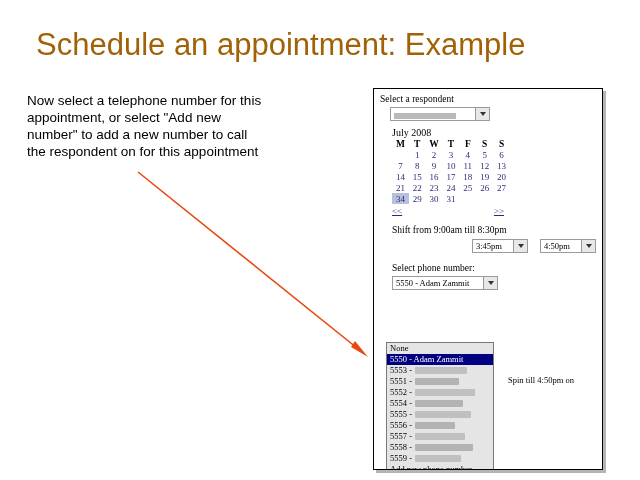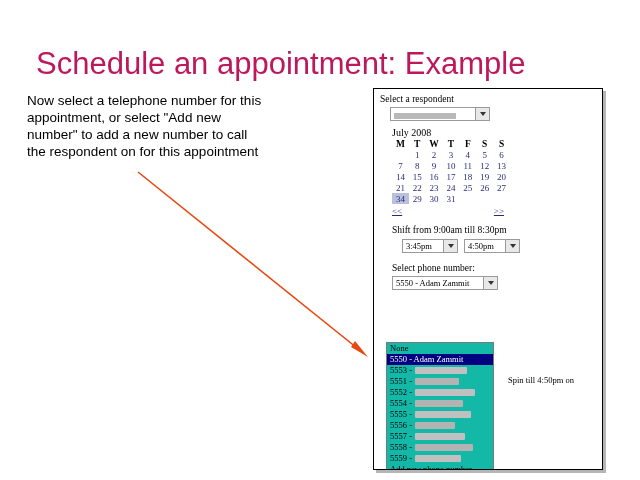--- a/index.html
+++ b/index.html
@@ -15,24 +15,24 @@
     position: relative;
   }
   .slide {
     position: absolute;
     inset: 0;
     background: #ffffff;
   }
   .slide-title {
     position: absolute;
     left: 36px;
-    top: 46px;
+    top: 27px;
     width: 580px;
     font-size: 31px;
-    color: #be185d;
+    color: #a16207;
     font-family: "Liberation Sans", sans-serif;
     letter-spacing: 0px;
     white-space: nowrap;
   }
   .callout {
     position: absolute;
     left: 27px;
     top: 92px;
     width: 240px;
     font-size: 13.5px;
@@ -171,36 +171,37 @@
   .cal-nav span {
     text-decoration: underline;
     cursor: default;
   }
 
   .shift-line {
     margin: 9px 0 4px 12px;
     font-size: 9.5px;
   }
   .time-row {
-    margin-left: 22px;
+    margin-left: 4px;
     display: flex;
-    gap: 6px;
+    gap: 12px;
+    justify-content: flex-end;
   }
   .time-select { width: 56px; }
 
   .phone-label { margin: 10px 0 3px 12px; }
   .phone-select { width: 106px; margin-left: 12px; }
 
   .dropdown-list {
     position: absolute;
     left: 12px;
     top: 253px;
     width: 106px;
     border: 1px solid #7a7a7a;
-    background: #14b8a6;
+    background: #e5e5e5;
     font-family: "Liberation Serif", serif;
     font-size: 8.5px;
     color: #000;
     z-index: 5;
   }
   .dropdown-list .opt {
     height: 11px;
     line-height: 11px;
     padding: 0 3px;
     white-space: nowrap;

